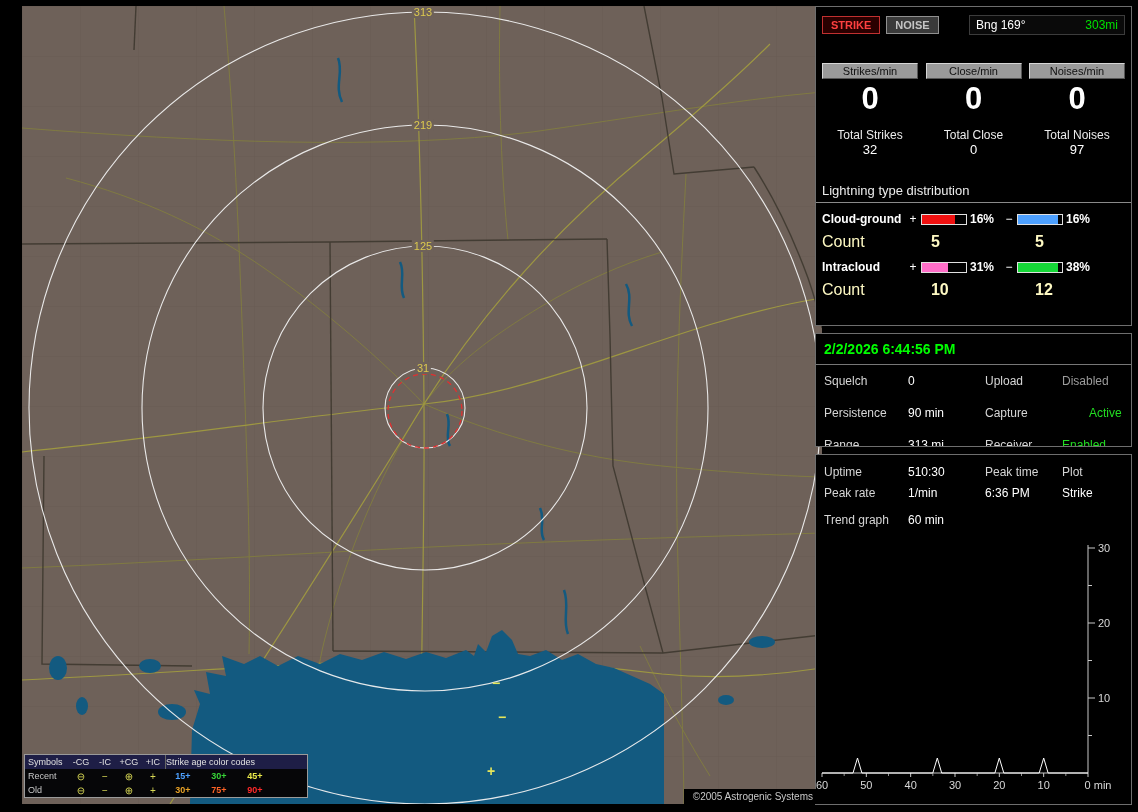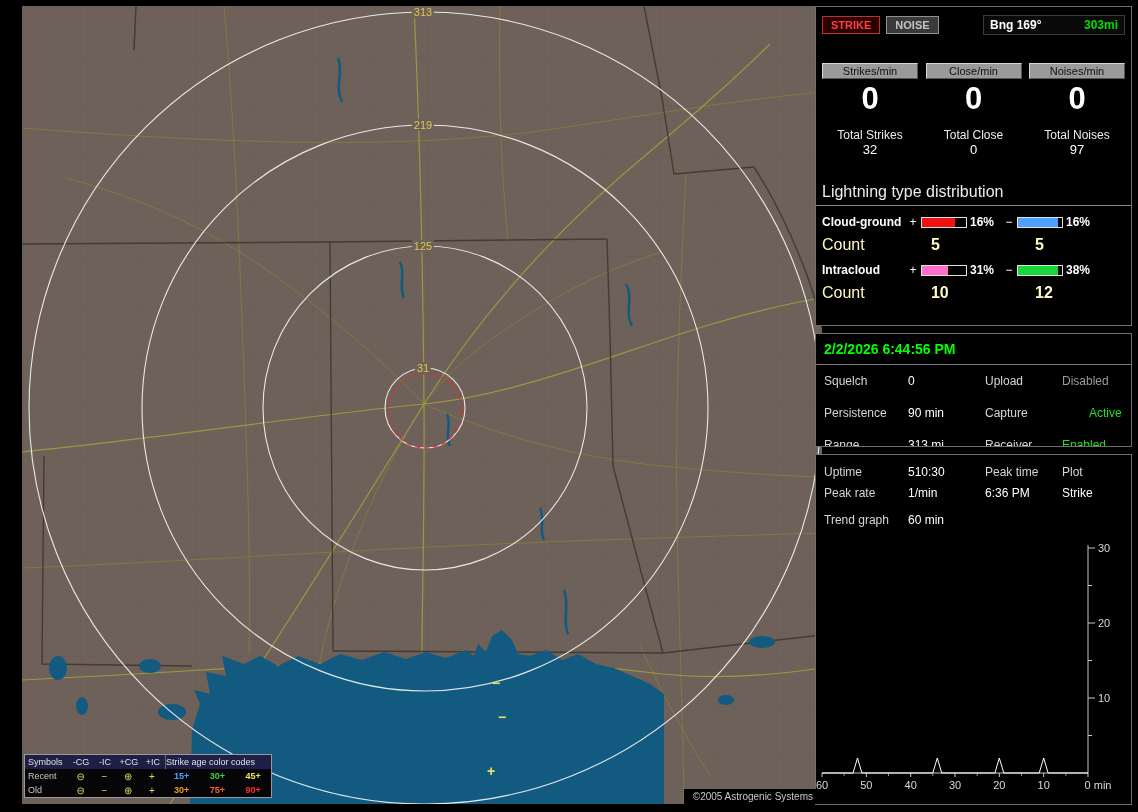--- a/index.html
+++ b/index.html
@@ -11,52 +11,52 @@
   #map svg.basemap{position:absolute;left:0;top:0}
   .ring-label{position:absolute;transform:translateX(-50%);font-size:11px;line-height:12px;color:#dcc94e;background:#6e6159;padding:0 2px;z-index:5}
   .rl-0{left:401px;top:0}
   .rl-1{left:401px;top:113px}
   .rl-2{left:401px;top:234px}
   .rl-3{left:401px;top:356px}
   .strike-symbol{position:absolute;transform:translate(-50%,-50%);color:#e6e65a;font-size:14px;font-weight:bold;z-index:4}
   #map-copyright{position:absolute;right:0;bottom:0;background:#000;color:#c8c8c8;font-size:10px;padding:2px 9px;z-index:6}
 
   
-  #map-legend{position:absolute;left:2px;top:748px;width:248px;background:#060608;border:1px solid #9a9a9a;font-size:9px;color:#c8c8c8;z-index:6}
+  #map-legend{position:absolute;left:2px;top:748px;width:284px;background:#060608;border:1px solid #9a9a9a;font-size:9px;color:#c8c8c8;z-index:6}
   .lg-row{display:flex;align-items:center;height:14px}
   .lg-head{background:#1e1e46;color:#e0e0e0}
   .lg-label{width:44px;padding-left:3px}
   .lg-sym{width:24px;text-align:center}
   .sym-glyph{color:#d8d855;font-size:10px}
   .lg-age{width:36px;text-align:center;font-weight:bold}
   .lg-age-head{flex:1;border-left:1px solid #666;height:100%;line-height:14px}
 
   
   .panel{position:absolute;background:#000;border:1px solid #6e6e6e;overflow:hidden}
   #panel-top{left:815px;top:6px;width:317px;height:320px}
   #panel-mid{left:815px;top:333px;width:317px;height:114px}
   #panel-bot{left:815px;top:454px;width:317px;height:351px}
 
   .mode-row{display:flex;align-items:center;gap:6px;padding:8px 6px 0 6px}
   #strike-btn{background:#2a0000;border:1px solid #c03030;color:#ff4040;font-weight:bold;font-size:11px;padding:2px 8px;cursor:pointer}
   #noise-btn{background:#3a3a3a;border:1px solid #909090;color:#c4c4c4;font-weight:bold;font-size:11px;padding:2px 8px;cursor:pointer}
-  #bearing-box{margin-left:auto;display:flex;justify-content:space-between;align-items:center;width:142px;background:#0a0a0a;border:1px solid #3c3c3c;padding:2px 6px;font-size:12px;font-weight:bold}
+  #bearing-box{margin-left:auto;display:flex;justify-content:space-between;align-items:center;width:156px;background:#0a0a0a;border:1px solid #3c3c3c;padding:2px 6px;font-size:12px;font-weight:normal}
   #bearing-label{color:#fff}
   #bearing-range{color:#00e000}
 
   .rates-row{display:flex;justify-content:space-between;padding:28px 6px 0 6px}
   .rate-box{width:96px;text-align:center;background:#9a9a9a;color:#101010;font-size:11px;padding:1px 0;border:1px solid;border-color:#d6d6d6 #565656 #565656 #d6d6d6}
   .rate-vals{display:flex;justify-content:space-between;padding:3px 6px 0 6px}
   .rate-val{width:96px;text-align:center;color:#fff;font-size:31px;font-weight:bold;line-height:34px}
   .totals-row{display:flex;justify-content:space-between;padding:12px 6px 0 6px}
   .total-cell{width:96px;text-align:center}
   .total-label{color:#ececec;font-size:12px}
   .total-value{color:#fff;font-size:13px;}
 
-  .dist-title{margin-top:26px;padding:0 6px 4px 6px;color:#ececec;font-size:16px;border-bottom:1px solid #8a8a8a}
+  .dist-title{margin-top:26px;padding:0 6px 4px 6px;color:#ececec;font-size:13px;border-bottom:1px solid #8a8a8a}
   .dist-row{display:flex;align-items:center;padding:9px 6px 0 6px;font-size:12px;color:#fff}
   .dist-label{width:86px;font-weight:bold}
   .dist-sign{width:10px;text-align:center}
   .dist-bar{width:46px;height:11px;border:1px solid #e0e0e0;background:#000;margin:0 3px}
   .dist-fill{height:100%;width:0}
   .dist-pct{width:34px;font-weight:bold}
   .count-row{display:flex;padding:7px 6px 0 6px;font-size:16px;color:#fef9c3}
   .count-label{width:96px}
   .count-val{width:105px;padding-left:14px;font-weight:bold}
 

